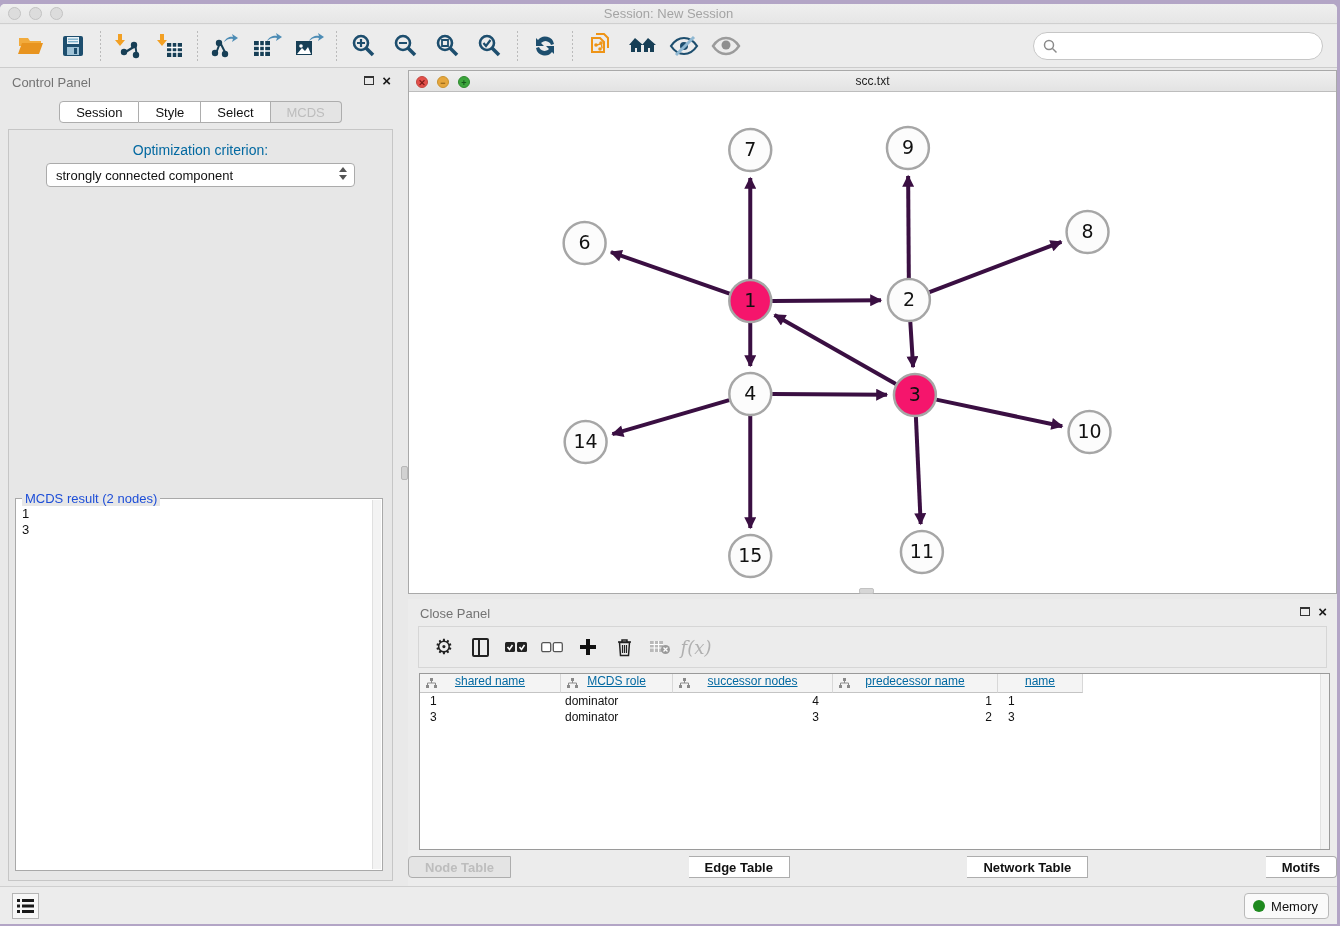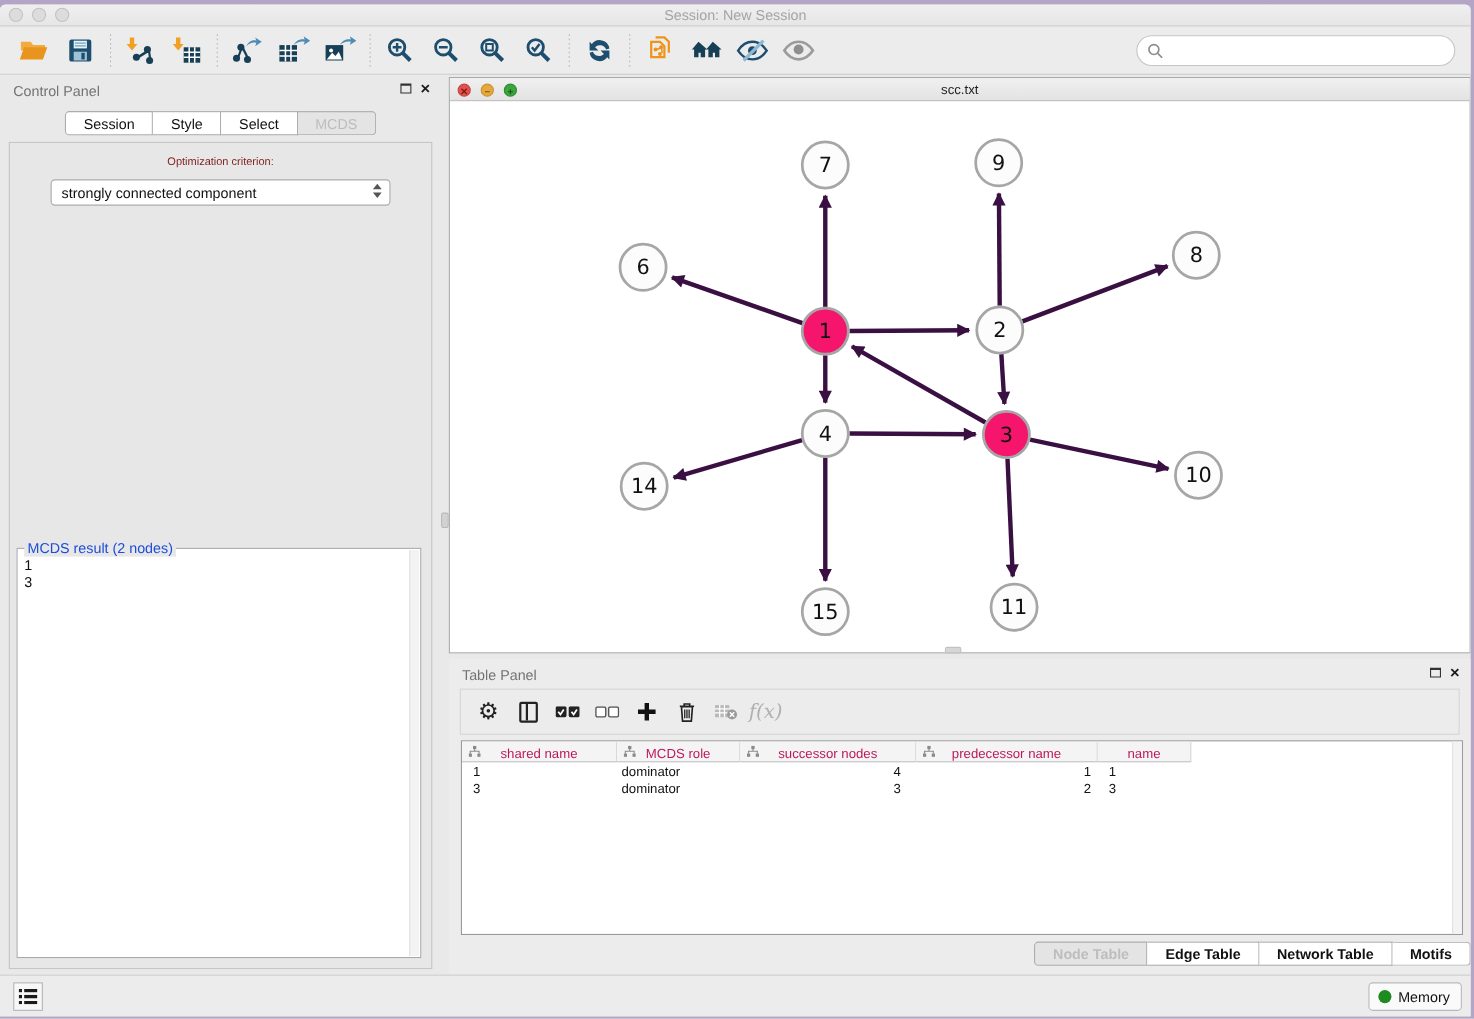--- a/index.html
+++ b/index.html
@@ -40,21 +40,21 @@
 
   .seg-tabs { display:flex; justify-content:center; margin-top:5px; }
   .seg-tab { height:22px; line-height:21px; padding:0 16px; font-size:13px; background:#fff;
              border:1px solid #adadad; border-left:none; color:#111; cursor:pointer; }
   .seg-tab:first-child { border-left:1px solid #adadad; border-radius:4px 0 0 4px; }
   .seg-tab:last-child { border-radius:0 4px 4px 0; }
   .seg-tab.selected { background:#e4e4e4; color:#bdbdbd; }
 
   .cp-box { position:absolute; left:8px; right:8px; top:61px; bottom:5px; background:#e7e7e7;
             border:1px solid #c6c6c6; }
-  .opt-label { text-align:center; margin-top:12px; font-size:10px; color:#7f1d1d; }
+  .opt-label { text-align:center; margin-top:12px; font-size:14px; color:#0369a1; }
   .dropdown { position:absolute; left:37px; top:33px; width:309px; height:24px; background:#fff;
               border:1px solid #ababab; border-radius:4px; font-size:13px; color:#111;
               display:flex; align-items:center; padding-left:9px; cursor:pointer; }
   .dd-stepper { position:absolute; right:7px; top:3px; display:flex; flex-direction:column; gap:3px; align-items:center;}
   .dd-stepper .up { width:0; height:0; border-left:4px solid transparent; border-right:4px solid transparent; border-bottom:5px solid #555;}
   .dd-stepper .down { width:0; height:0; border-left:4px solid transparent; border-right:4px solid transparent; border-top:5px solid #555;}
   .btn-row { position:absolute; left:0; right:0; top:67px; display:flex; justify-content:center; gap:14px; }
   .mac-btn { height:23px; padding:0 17px; background:#fff; border:1px solid #ababab; border-radius:5px;
              font-size:13px; color:#111; line-height:21px; cursor:pointer; }
 
@@ -83,25 +83,25 @@
                 border:1px solid #d6d6d6; display:flex; align-items:center; padding-left:10px; gap:6px;}
   .tp-icon { width:30px; height:30px; display:flex; align-items:center; justify-content:center; cursor:pointer; }
   .gear-glyph { font-size:21px; color:#222; font-family:"DejaVu Sans",sans-serif; }
   .cols-glyph { width:17px; height:19px; border:2px solid #222; border-radius:2px; position:relative; }
   .cols-glyph::after { content:""; position:absolute; left:4px; top:0; bottom:0; width:2px; background:#222; }
   .fx-glyph { font-family:"DejaVu Serif", serif; font-style:italic; font-size:18px; color:#b0b0b0; }
   .tbl-wrap { position:absolute; left:11px; right:7px; top:74px; bottom:36px; background:#fff; border:1px solid #9a9a9a; overflow:hidden;}
   .tbl-scroll { position:absolute; right:0; top:0; bottom:0; width:9px; background:#f3f3f3; border-left:1px solid #e2e2e2; }
   .hdr-row { display:flex; height:19px; }
   .hdr-cell { background:#f4f4f4; border-right:1px solid #d8d8d8; border-bottom:1px solid #c4c4c4;
-              font-size:12px; color:#be185d; position:relative; display:flex; align-items:flex-end; justify-content:center; cursor:pointer;}
+              font-size:12px; color:#0369a1; position:relative; display:flex; align-items:flex-start; justify-content:center; cursor:pointer;text-decoration:underline;}
   .hdr-cell .tree-ic { position:absolute; left:6px; top:4px; }
   .data-row { display:flex; height:16px; }
   .data-cell { font-size:12px; color:#111; line-height:16px; }
-  .tp-tabs { position:absolute; left:0; right:0; bottom:8px; display:flex; justify-content:flex-end; }
+  .tp-tabs { position:absolute; left:0; right:0; bottom:8px; display:flex; justify-content:space-between; }
   .tp-tabs .seg-tab { font-weight:bold; }
 
   
   .statusbar { position:absolute; left:0; right:0; bottom:0; height:38px; background:#ececec; border-top:1px solid #cfcfcf; }
   .list-btn { position:absolute; left:12px; top:6px; width:27px; height:26px; background:#f7f7f7; border:1px solid #b5b5b5; display:flex; align-items:center; justify-content:center; cursor:pointer;}
   .mem-btn { position:absolute; right:8px; top:6px; height:26px; padding:0 10px 0 8px; background:#fafafa;
              border:1px solid #b9b9b9; border-radius:4px; display:flex; align-items:center; gap:6px; font-size:13px; color:#111; cursor:pointer;}
   .mem-dot { width:12px; height:12px; border-radius:50%; background:#1f8a1f; }
 </style>
 </head>
@@ -383,21 +383,21 @@
           <g>
             <circle cx="514" cy="460" r="21" fill="#fcfcfc" stroke="#a6a6a6" stroke-width="2.5"></circle>
             <text x="514" y="466.5" text-anchor="middle" font-family="DejaVu Sans, sans-serif" font-size="19" fill="#111">11</text>
           </g>
         </svg>
       <div class="canvas-grip"></div>
     </div>
 
     <div class="table-panel">
       <div class="panel-header">
-        <span class="ph-title">Table Panel</span>
+        <span class="ph-title">Close Panel</span>
         <span class="ph-btns">
           <span class="float-ic"></span>
           <span class="close-ic">×</span>
         </span>
       </div>
       <div class="tp-toolbar">
         <span class="tp-icon">
             <span class="gear-glyph">⚙</span>
           </span>
         <span class="tp-icon">

